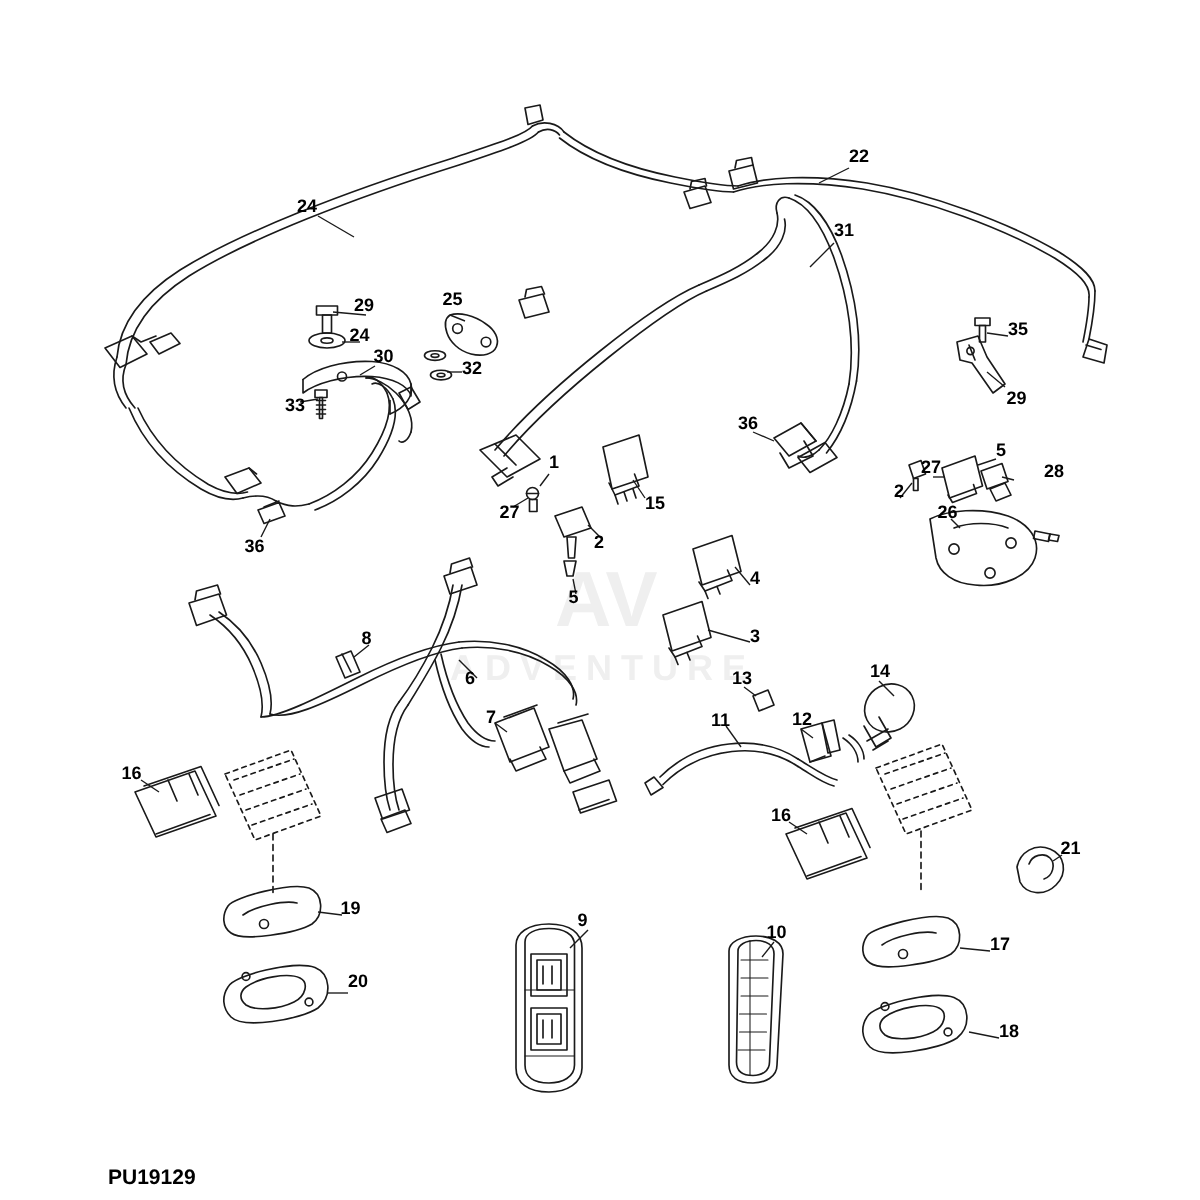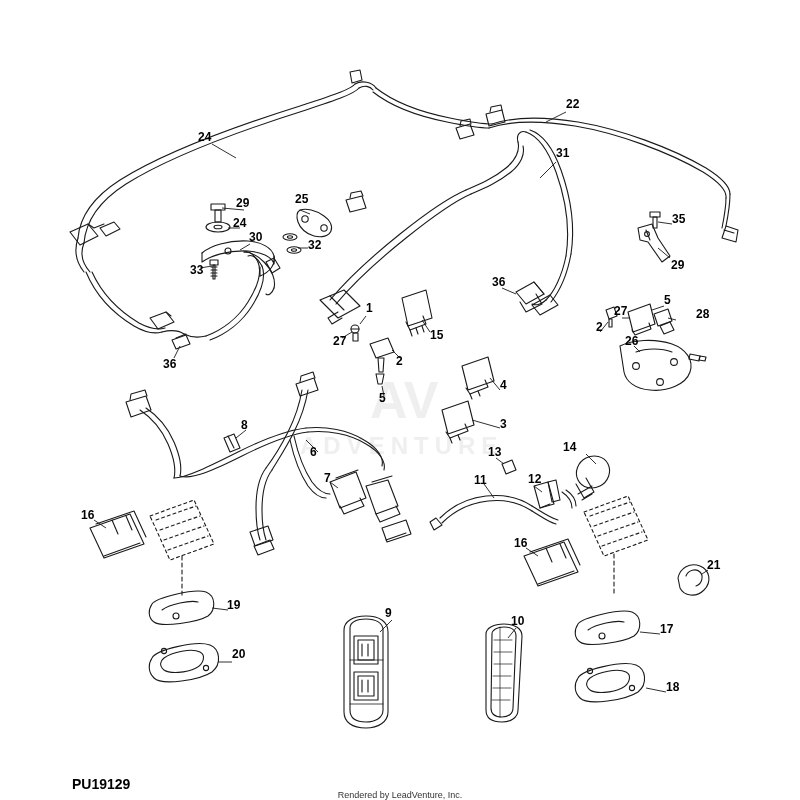--- a/index.html
+++ b/index.html
@@ -479,21 +479,21 @@
   <div class="callout" style="left:379px;top:392px;">5</div>
   <div class="callout" style="left:664px;top:294px;">5</div>
   <div class="callout" style="left:310px;top:446px;">6</div>
   <div class="callout" style="left:324px;top:472px;">7</div>
   <div class="callout" style="left:241px;top:419px;">8</div>
   <div class="callout" style="left:385px;top:607px;">9</div>
   <div class="callout" style="left:511px;top:615px;">10</div>
   <div class="callout" style="left:474px;top:474px;">11</div>
   <div class="callout" style="left:528px;top:473px;text-align:right;">12</div>
   <div class="callout" style="left:488px;top:446px;">13</div>
-  <div class="callout" style="left:563px;top:441px;">14</div>
+  <div class="callout" style="left:580px;top:441px;">14</div>
   <div class="callout" style="left:430px;top:329px;">15</div>
   <div class="callout" style="left:81px;top:509px;">16</div>
   <div class="callout" style="left:514px;top:537px;">16</div>
   <div class="callout" style="left:660px;top:623px;">17</div>
   <div class="callout" style="left:666px;top:681px;">18</div>
   <div class="callout" style="left:227px;top:599px;">19</div>
   <div class="callout" style="left:232px;top:648px;">20</div>
   <div class="callout" style="left:707px;top:559px;">21</div>
   <div class="callout" style="left:566px;top:98px;text-align:right;">22</div>
   <div class="callout" style="left:556px;top:147px;">31</div>
@@ -507,15 +507,14 @@
   <div class="callout" style="left:249px;top:231px;">30</div>
   <div class="callout" style="left:233px;top:217px;">24</div>
   <div class="callout" style="left:308px;top:239px;">32</div>
   <div class="callout" style="left:190px;top:264px;">33</div>
   <div class="callout" style="left:236px;top:197px;">29</div>
   <div class="callout" style="left:672px;top:213px;">35</div>
   <div class="callout" style="left:163px;top:358px;">36</div>
   <div class="callout" style="left:492px;top:276px;">36</div>
 
   <div id="part-number">PU19129</div>
-  <div id="footer-credit">Rendered by LeadVenture, Inc.</div>
 
 </div>
 
 </body></html>

